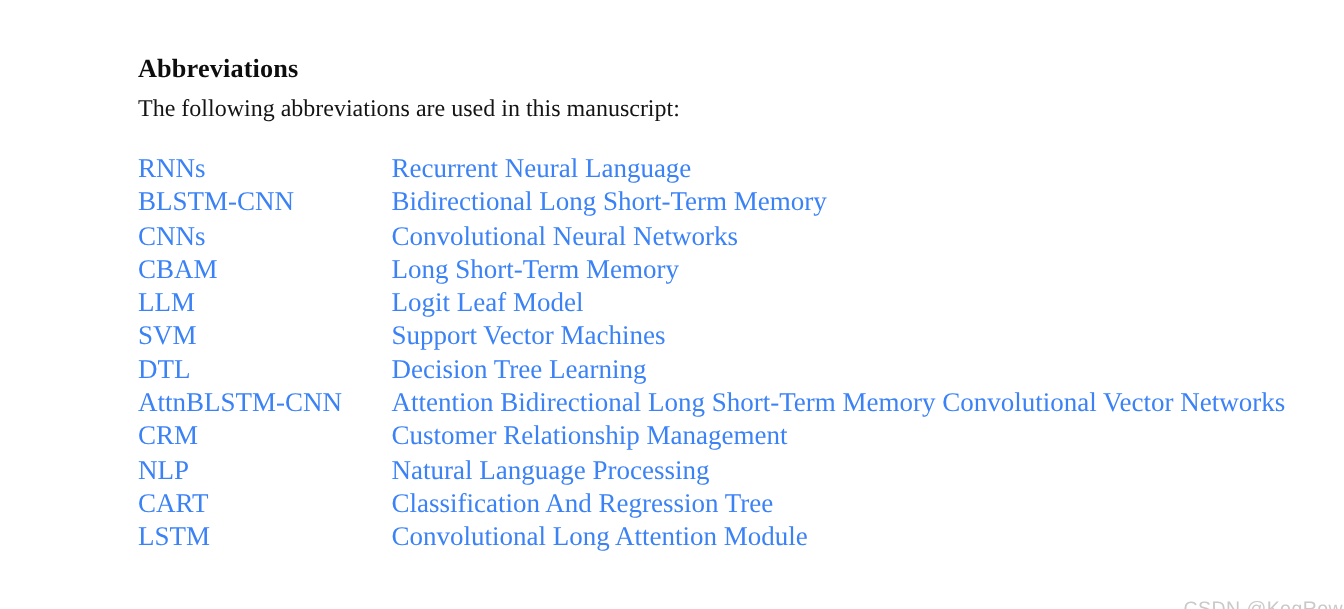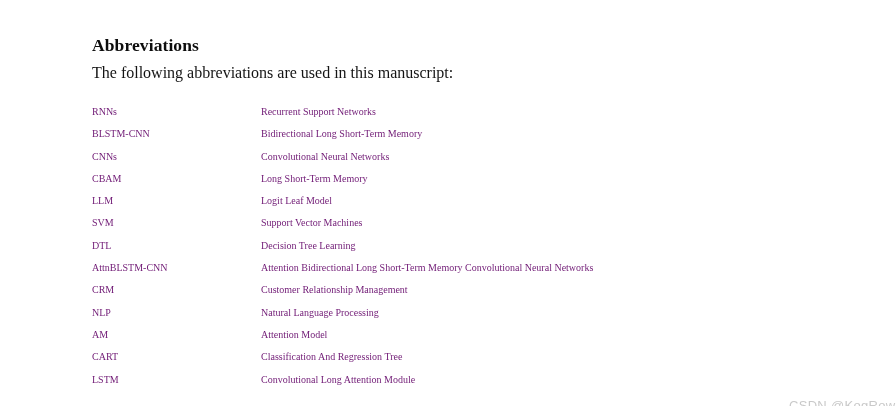--- a/index.html
+++ b/index.html
@@ -56,25 +56,25 @@
     border-collapse: collapse;
   }
 
   .abbrev-table tr {
     height: 22.3px;
   }
 
   .abbrev-table td {
     padding: 0;
     margin: 0;
-    font-size: 10px;
+    font-size: 18px;
     line-height: 22.3px;
     vertical-align: baseline;
     white-space: nowrap;
-    color: #701a75;
+    color: #3b82f6;
   }
 
   .col-term {
     width: 163px;
     min-width: 163px;
     padding-right: 6px !important;
   }
 
   .col-definition {
     width: 627px;
@@ -99,21 +99,21 @@
 <div class="page">
 
   <div class="heading">Abbreviations</div>
 
   <div class="intro">The following abbreviations are used in this manuscript:</div>
 
   <table class="abbrev-table">
     <tbody>
         <tr>
           <td class="col-term">RNNs</td>
-          <td class="col-definition">Recurrent Support Networks</td>
+          <td class="col-definition">Recurrent Neural Language</td>
         </tr>
         <tr>
           <td class="col-term">BLSTM-CNN</td>
           <td class="col-definition">Bidirectional Long Short-Term Memory</td>
         </tr>
         <tr>
           <td class="col-term">CNNs</td>
           <td class="col-definition">Convolutional Neural Networks</td>
         </tr>
         <tr>
@@ -127,33 +127,29 @@
         <tr>
           <td class="col-term">SVM</td>
           <td class="col-definition">Support Vector Machines</td>
         </tr>
         <tr>
           <td class="col-term">DTL</td>
           <td class="col-definition">Decision Tree Learning</td>
         </tr>
         <tr>
           <td class="col-term">AttnBLSTM-CNN</td>
-          <td class="col-definition">Attention Bidirectional Long Short-Term Memory Convolutional Neural Networks</td>
+          <td class="col-definition">Attention Bidirectional Long Short-Term Memory Convolutional Vector Networks</td>
         </tr>
         <tr>
           <td class="col-term">CRM</td>
           <td class="col-definition">Customer Relationship Management</td>
         </tr>
         <tr>
           <td class="col-term">NLP</td>
           <td class="col-definition">Natural Language Processing</td>
-        </tr>
-        <tr>
-          <td class="col-term">AM</td>
-          <td class="col-definition">Attention Model</td>
         </tr>
         <tr>
           <td class="col-term">CART</td>
           <td class="col-definition">Classification And Regression Tree</td>
         </tr>
         <tr>
           <td class="col-term">LSTM</td>
           <td class="col-definition">Convolutional Long Attention Module</td>
         </tr>
       </tbody>

